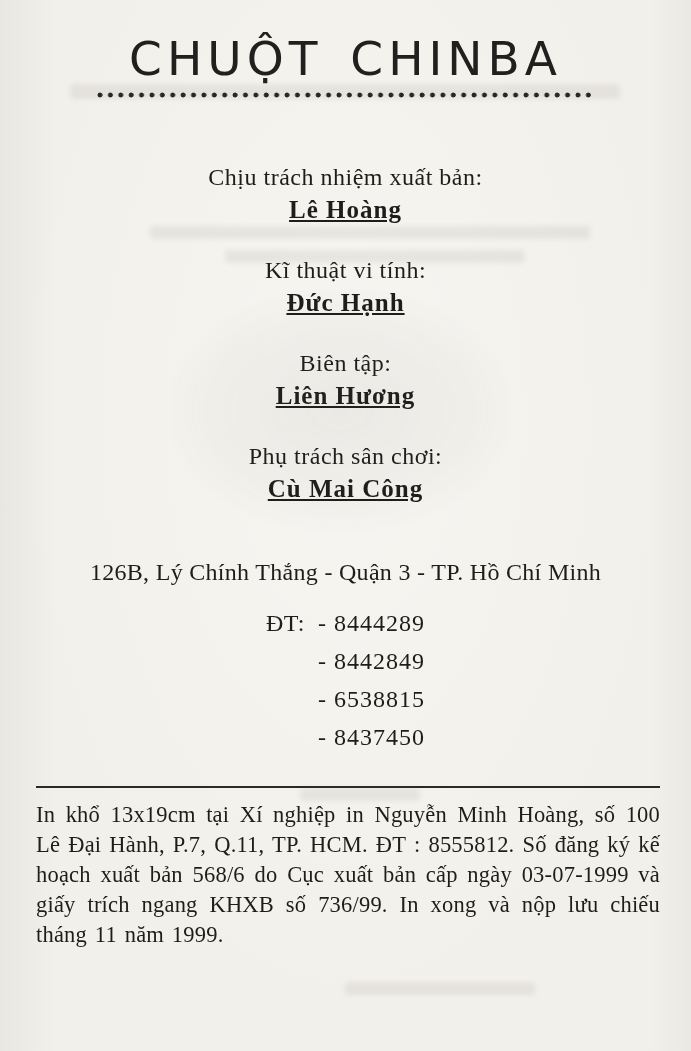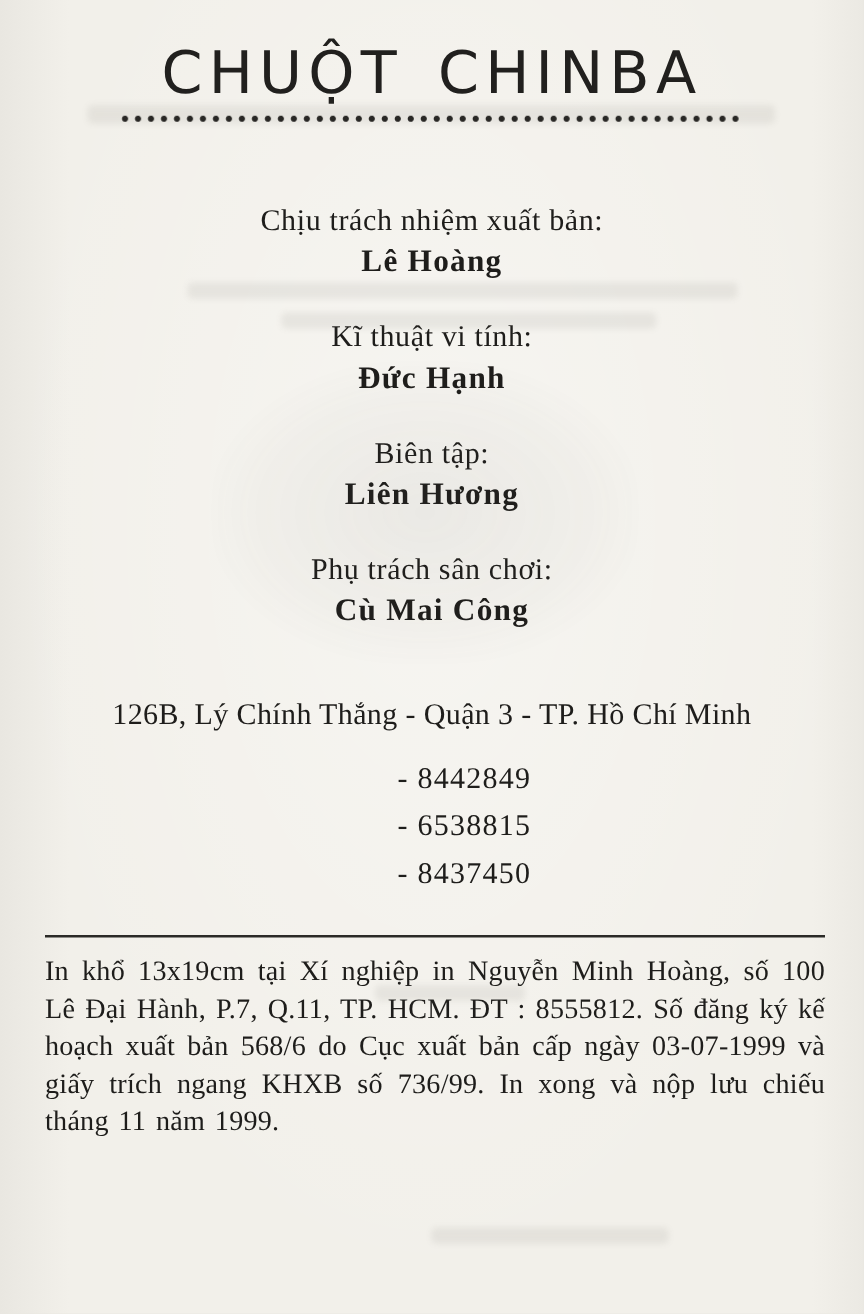--- a/index.html
+++ b/index.html
@@ -62,20 +62,21 @@
   .credit-role {
     font-size: 24px;
     line-height: 32px;
     letter-spacing: 0.5px;
   }
   .credit-name {
     font-size: 25px;
     line-height: 34px;
     font-weight: bold;
     letter-spacing: 1px;
+    text-decoration: underline;
   }
 
   .publisher { text-align: center; margin-top: 50px; }
   .publisher-name {
     font-size: 28px;
     line-height: 36px;
     font-weight: bold;
     letter-spacing: 1px;
   }
   .publisher-address {
@@ -146,20 +147,24 @@
       <div class="credit-name">Cù Mai Công</div>
     </div>
   </div>
 
   <div class="publisher">
     <div class="publisher-address">126B, Lý Chính Thắng - Quận 3 - TP. Hồ Chí Minh</div>
   </div>
 
   <div class="phones">
     <div class="phone-row">
+      <span class="phone-label">ĐT:</span>
+      <span class="phone-number">- 8444289</span>
+    </div>
+    <div class="phone-row">
       <span class="phone-label"></span>
       <span class="phone-number">- 8442849</span>
     </div>
     <div class="phone-row">
       <span class="phone-label"></span>
       <span class="phone-number">- 6538815</span>
     </div>
     <div class="phone-row">
       <span class="phone-label"></span>
       <span class="phone-number">- 8437450</span>

